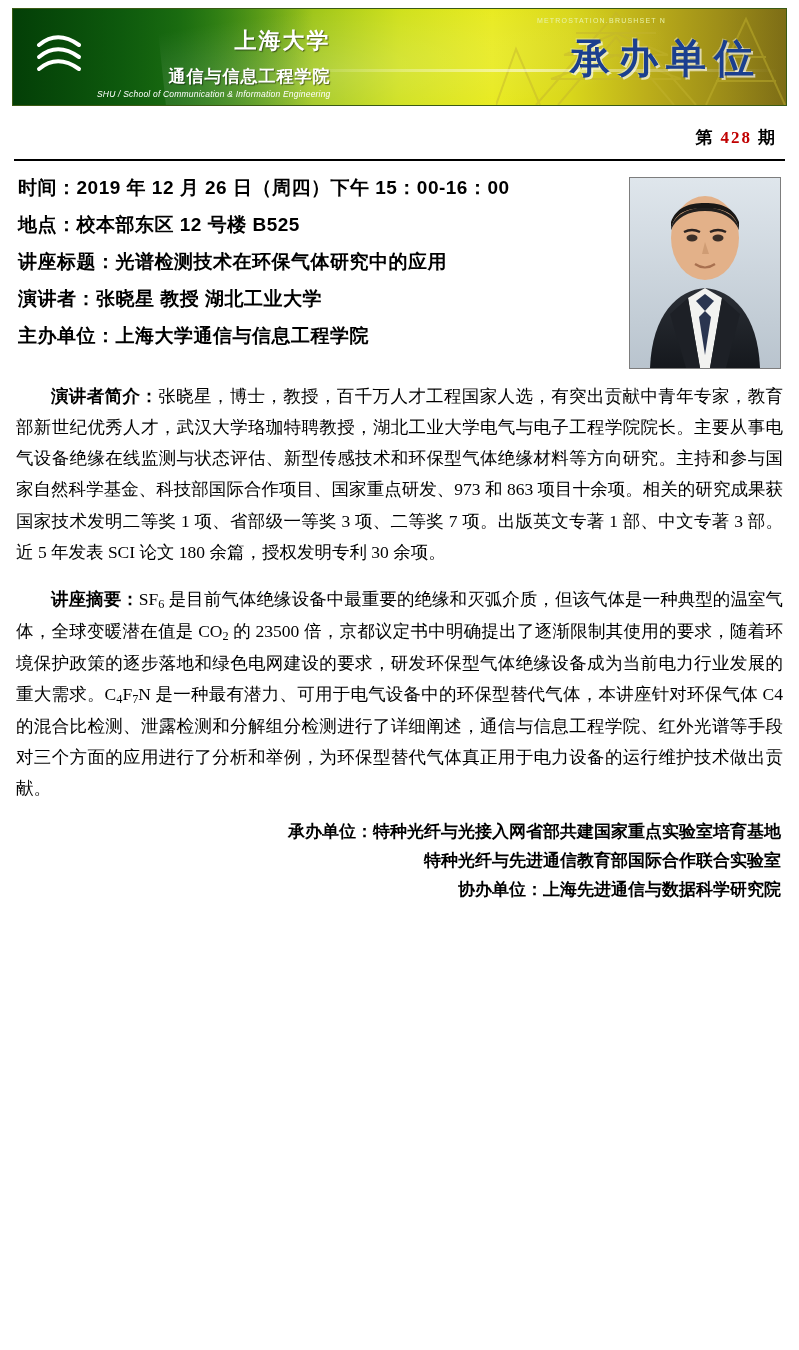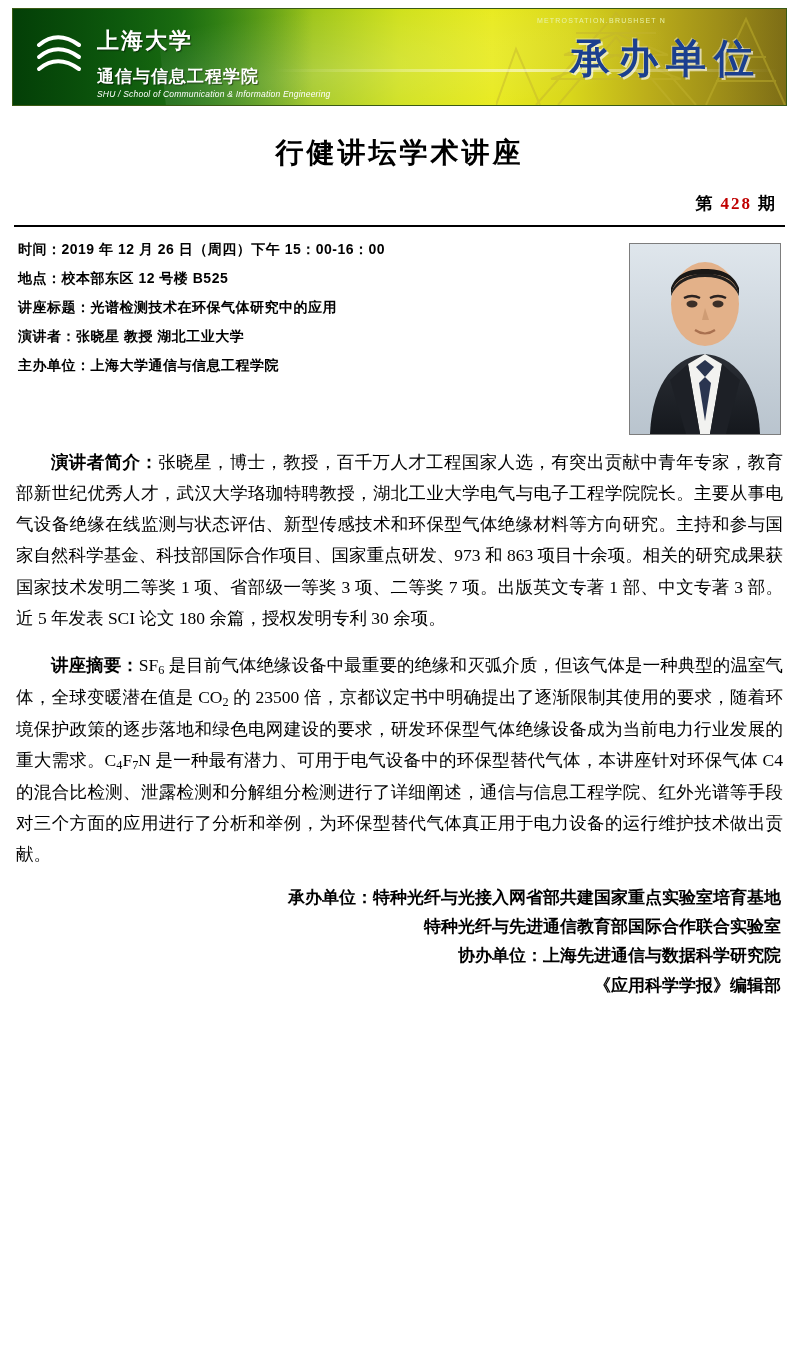--- a/index.html
+++ b/index.html
@@ -71,20 +71,21 @@
     width: 56px;
     height: 56px;
   }
   .logo-mark svg { display: block; }
   .logo-text {
     position: absolute;
     left: 84px;
     top: 20px;
     color: #ffffff;
     line-height: 1.05;
+    text-align: right;
   }
   .logo-text .l1 {
     font-family: "Liberation Serif", serif;
     font-size: 22px;
     font-weight: bold;
     letter-spacing: 2px;
     text-shadow: 1px 1px 1px rgba(0,0,0,0.5);
   }
   .logo-text .l2 {
     font-family: "Liberation Serif", serif;
@@ -171,21 +172,21 @@
     height: 190px;
     border: 1px solid #7d7d7d;
     overflow: hidden;
     background: #cfd6dd;
   }
   .portrait svg { display:block; }
   .info-lines {
     width: 600px;
   }
   .info-line {
-    font-size: 14px;
+    font-size: 19px;
     font-weight: bold;
     letter-spacing: 0.5px;
     margin-bottom: 11px;
     font-family: "Liberation Sans", "DejaVu Sans", sans-serif;
     white-space: nowrap;
   }
   .info-line .lab { }
 
   
   .para {
@@ -253,21 +254,20 @@
     <div class="logo-text">
       <div class="l1">上海大学</div>
       <div class="l2">通信与信息工程学院</div>
       <div class="l3">SHU / School of Communication &amp; Information Engineering</div>
     </div>
 
     <div class="banner-sub">METROSTATION.BRUSHSET N</div>
     <div class="banner-title">承办单位</div>
   </div>
 
-  <div class="doc-title">行健讲坛学术讲座</div>
 
   <div class="issue-line">
     <span>第</span><span class="num">428</span><span>期</span>
   </div>
 
   <hr class="rule">
 
   <div class="info-wrap">
 
     <div class="portrait">
@@ -325,16 +325,15 @@
   </p>
 
   <p class="para">
     <b>讲座摘要：</b><span>SF</span><sub>6</sub><span> 是目前气体绝缘设备中最重要的绝缘和灭弧介质，但该气体是一种典型的温室气体，全球变暖潜在值是 CO</span><sub>2</sub><span> 的 23500 倍，京都议定书中明确提出了逐渐限制其使用的要求，随着环境保护政策的逐步落地和绿色电网建设的要求，研发环保型气体绝缘设备成为当前电力行业发展的重大需求。C</span><sub>4</sub><span>F</span><sub>7</sub><span>N 是一种最有潜力、可用于电气设备中的环保型替代气体，本讲座针对环保气体 C4 的混合比检测、泄露检测和分解组分检测进行了详细阐述，通信与信息工程学院、红外光谱等手段对三个方面的应用进行了分析和举例，为环保型替代气体真正用于电力设备的运行维护技术做出贡献。</span>
   </p>
 
   <div class="footer">
     <div>承办单位：特种光纤与光接入网省部共建国家重点实验室培育基地</div>
     <div>特种光纤与先进通信教育部国际合作联合实验室</div>
     <div>协办单位：上海先进通信与数据科学研究院</div>
-    <div>《应用科学学报》编辑部</div>
   </div>
 
 </div>
 
 </body></html>

